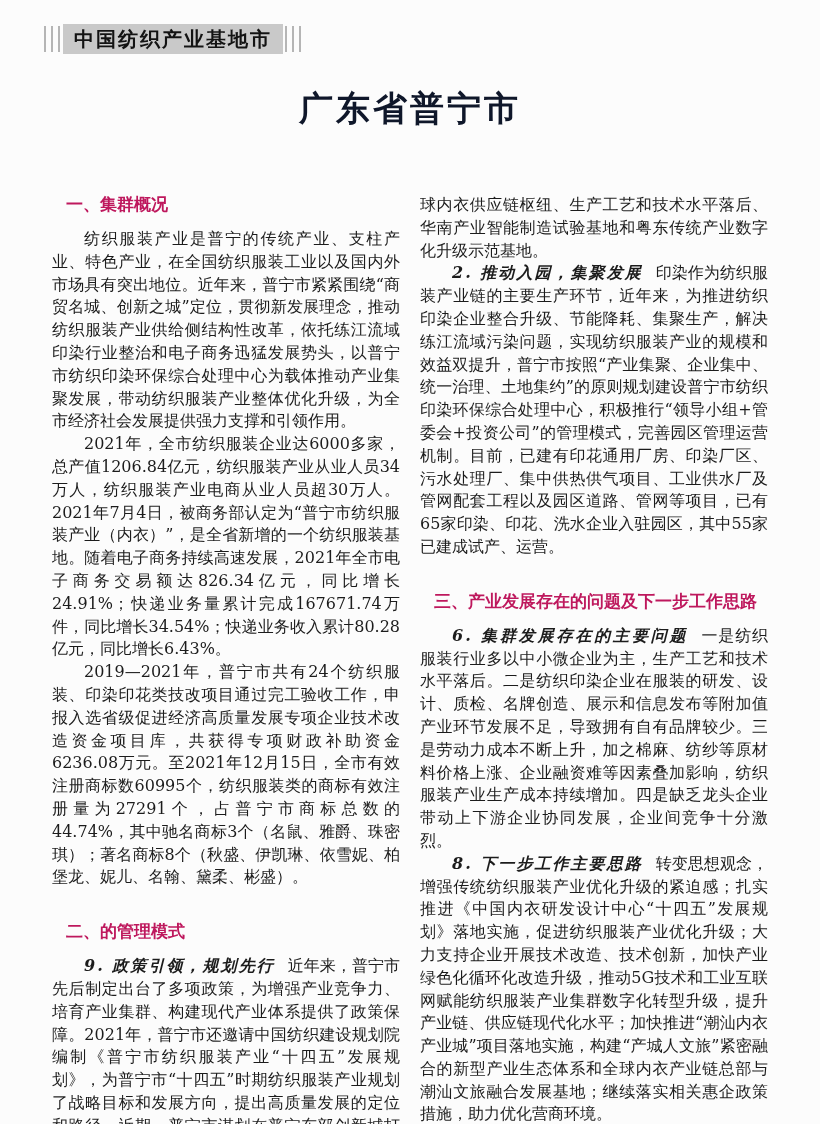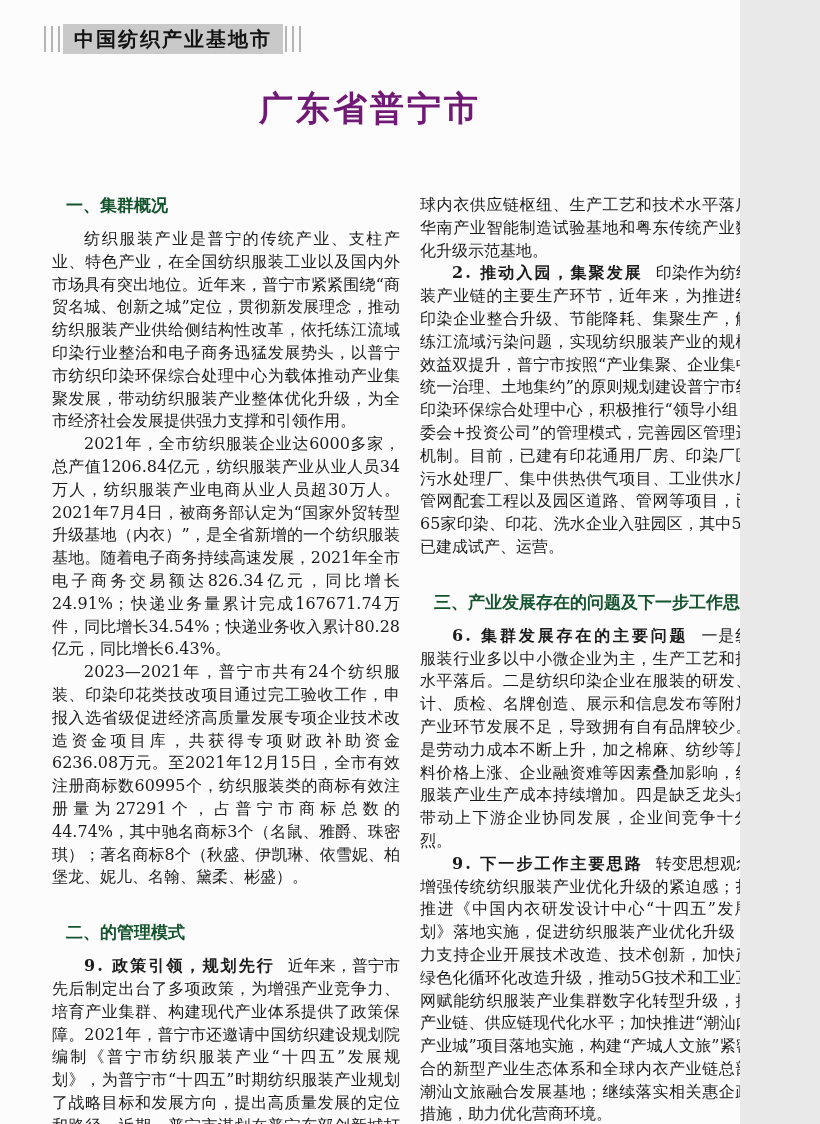--- a/index.html
+++ b/index.html
@@ -1,76 +1,76 @@
 <!DOCTYPE html>
 <html><head>
 <meta charset="utf-8">
 <style>
   html,body{margin:0;padding:0;background:#e9e9e9;}
   .page{
-    width:740px;height:1124px;background:#fcfcfc;position:relative;
+    width:820px;height:1124px;background:#fcfcfc;position:relative;
     box-sizing:border-box;overflow:hidden;
     font-family:"DejaVu Serif","Liberation Serif",serif;color:#1c1c1c;
   }
   
   .badge-row{position:absolute;top:24px;left:44px;display:flex;align-items:center;height:30px;}
   .stripes{width:17px;height:26px;background:repeating-linear-gradient(90deg,#b5b5b5 0 2px,rgba(0,0,0,0) 2px 7px);}
   .badge-box{
     background:#c9c9c9;color:#131313;margin:0 2px;
     font-family:"DejaVu Sans","Liberation Sans",sans-serif;
     font-weight:700;font-size:20px;line-height:30px;padding:0 11px;letter-spacing:2px;white-space:nowrap;
   }
   
   .title{
     margin:86px 0 0;text-align:center;
-    font-size:34px;font-weight:700;letter-spacing:3px;color:#701a75;
+    font-size:34px;font-weight:700;letter-spacing:3px;color:#0f172a;
     font-family:"DejaVu Serif","Liberation Serif",serif;
   }
   
   .columns{display:flex;gap:20px;padding:0 52px;margin-top:62px;}
   .col{width:348px;flex:0 0 348px;font-size:16px;line-height:22.8px;text-align:justify;}
   .col p{margin:0;}
   .col p.indent{text-indent:2em;}
   h2.sec{
-    font-family:Liberation Sans, sans-serif;
-    font-size:17px;font-weight:700;color:#14532d;
+    font-family:Liberation Mono, monospace;
+    font-size:17px;font-weight:700;color:#be185d;
     margin:0 0 11px;text-indent:14px;line-height:23px;
   }
   h2.sec.mt{margin-top:32px;}
-  .lead{font-weight:700;letter-spacing:2px;margin-right:13px;}
+  .lead{font-weight:700;font-style:italic;letter-spacing:2px;margin-right:13px;}
 </style>
 </head>
 <body>
 
 <div class="page">
 
   <div class="badge-row">
     <span class="stripes"></span>
     <span class="badge-box">中国纺织产业基地市</span>
     <span class="stripes"></span>
   </div>
 
   <h1 class="title">广东省普宁市</h1>
 
   <div class="columns">
 
     <div class="col">
       <h2 class="sec">一、集群概况</h2>
       <p class="indent">纺织服装产业是普宁的传统产业、支柱产业、特色产业，在全国纺织服装工业以及国内外市场具有突出地位。近年来，普宁市紧紧围绕“商贸名城、创新之城”定位，贯彻新发展理念，推动纺织服装产业供给侧结构性改革，依托练江流域印染行业整治和电子商务迅猛发展势头，以普宁市纺织印染环保综合处理中心为载体推动产业集聚发展，带动纺织服装产业整体优化升级，为全市经济社会发展提供强力支撑和引领作用。</p>
-      <p class="indent">2021年，全市纺织服装企业达6000多家，总产值1206.84亿元，纺织服装产业从业人员34万人，纺织服装产业电商从业人员超30万人。2021年7月4日，被商务部认定为“国家外贸转型升级基地（内衣）”，是全省新增的一个纺织服装基地。随着电子商务持续高速发展，2021年全市电子商务交易额达826.34亿元，同比增长24.91%；快递业务量累计完成167671.74万件，同比增长34.54%；快递业务收入累计80.28亿元，同比增长6.43%。</p>
-      <p class="indent">2023—2021年，普宁市共有24个纺织服装、印染印花类技改项目通过完工验收工作，申报入选省级促进经济高质量发展专项企业技术改造资金项目库，共获得专项财政补助资金6236.08万元。至2021年12月15日，全市有效注册商标数60995个，纺织服装类的商标有效注册量为27291个，占普宁市商标总数的44.74%，其中驰名商标3个（名鼠、雅爵、珠密琪）；著名商标8个（秋盛、伊凯琳、依雪妮、柏堡龙、妮儿、名翰、黛柔、彬盛）。</p>
+      <p class="indent">2021年，全市纺织服装企业达6000多家，总产值1206.84亿元，纺织服装产业从业人员34万人，纺织服装产业电商从业人员超30万人。2021年7月4日，被商务部认定为“普宁市纺织服装产业（内衣）”，是全省新增的一个纺织服装基地。随着电子商务持续高速发展，2021年全市电子商务交易额达826.34亿元，同比增长24.91%；快递业务量累计完成167671.74万件，同比增长34.54%；快递业务收入累计80.28亿元，同比增长6.43%。</p>
+      <p class="indent">2019—2021年，普宁市共有24个纺织服装、印染印花类技改项目通过完工验收工作，申报入选省级促进经济高质量发展专项企业技术改造资金项目库，共获得专项财政补助资金6236.08万元。至2021年12月15日，全市有效注册商标数60995个，纺织服装类的商标有效注册量为27291个，占普宁市商标总数的44.74%，其中驰名商标3个（名鼠、雅爵、珠密琪）；著名商标8个（秋盛、伊凯琳、依雪妮、柏堡龙、妮儿、名翰、黛柔、彬盛）。</p>
 
       <h2 class="sec mt">二、的管理模式</h2>
       <p class="indent"><span class="lead">9. 政策引领，规划先行</span><span>近年来，普宁市先后制定出台了多项政策，为增强产业竞争力、培育产业集群、构建现代产业体系提供了政策保障。2021年，普宁市还邀请中国纺织建设规划院编制《普宁市纺织服装产业“十四五”发展规划》，为普宁市“十四五”时期纺织服装产业规划了战略目标和发展方向，提出高质量发展的定位和路径。近期，普宁市谋划在普宁东部创新城打造“潮汕内衣产业城”项目，旨在构建“产城人文旅”紧密融合的新型产业生态体系和全球内衣产业链总部与潮汕文旅融合发展基地，力争成为全</span></p>
     </div>
 
     <div class="col">
       <p>球内衣供应链枢纽、生产工艺和技术水平落后、华南产业智能制造试验基地和粤东传统产业数字化升级示范基地。</p>
       <p class="indent"><span class="lead">2. 推动入园，集聚发展</span><span>印染作为纺织服装产业链的主要生产环节，近年来，为推进纺织印染企业整合升级、节能降耗、集聚生产，解决练江流域污染问题，实现纺织服装产业的规模和效益双提升，普宁市按照“产业集聚、企业集中、统一治理、土地集约”的原则规划建设普宁市纺织印染环保综合处理中心，积极推行“领导小组+管委会+投资公司”的管理模式，完善园区管理运营机制。目前，已建有印花通用厂房、印染厂区、污水处理厂、集中供热供气项目、工业供水厂及管网配套工程以及园区道路、管网等项目，已有65家印染、印花、洗水企业入驻园区，其中55家已建成试产、运营。</span></p>
 
       <h2 class="sec mt">三、产业发展存在的问题及下一步工作思路</h2>
       <p class="indent"><span class="lead">6. 集群发展存在的主要问题</span><span>一是纺织服装行业多以中小微企业为主，生产工艺和技术水平落后。二是纺织印染企业在服装的研发、设计、质检、名牌创造、展示和信息发布等附加值产业环节发展不足，导致拥有自有品牌较少。三是劳动力成本不断上升，加之棉麻、纺纱等原材料价格上涨、企业融资难等因素叠加影响，纺织服装产业生产成本持续增加。四是缺乏龙头企业带动上下游企业协同发展，企业间竞争十分激烈。</span></p>
-      <p class="indent"><span class="lead">9. 下一步工作主要思路</span><span>转变思想观念，增强传统纺织服装产业优化升级的紧迫感；扎实推进《中国内衣研发设计中心“十四五”发展规划》落地实施，促进纺织服装产业优化升级；大力支持企业开展技术改造、技术创新，加快产业绿色化循环化改造升级，推动5G技术和工业互联网赋能纺织服装产业集群数字化转型升级，提升产业链、供应链现代化水平；加快推进“潮汕内衣产业城”项目落地实施，构建“产城人文旅”紧密融合的新型产业生态体系和全球内衣产业链总部与潮汕文旅融合发展基地；继续落实相关惠企政策措施，助力优化营商环境。</span></p>
+      <p class="indent"><span class="lead">8. 下一步工作主要思路</span><span>转变思想观念，增强传统纺织服装产业优化升级的紧迫感；扎实推进《中国内衣研发设计中心“十四五”发展规划》落地实施，促进纺织服装产业优化升级；大力支持企业开展技术改造、技术创新，加快产业绿色化循环化改造升级，推动5G技术和工业互联网赋能纺织服装产业集群数字化转型升级，提升产业链、供应链现代化水平；加快推进“潮汕内衣产业城”项目落地实施，构建“产城人文旅”紧密融合的新型产业生态体系和全球内衣产业链总部与潮汕文旅融合发展基地；继续落实相关惠企政策措施，助力优化营商环境。</span></p>
 
     </div>
 
   </div>
 </div>
 
 </body></html>

